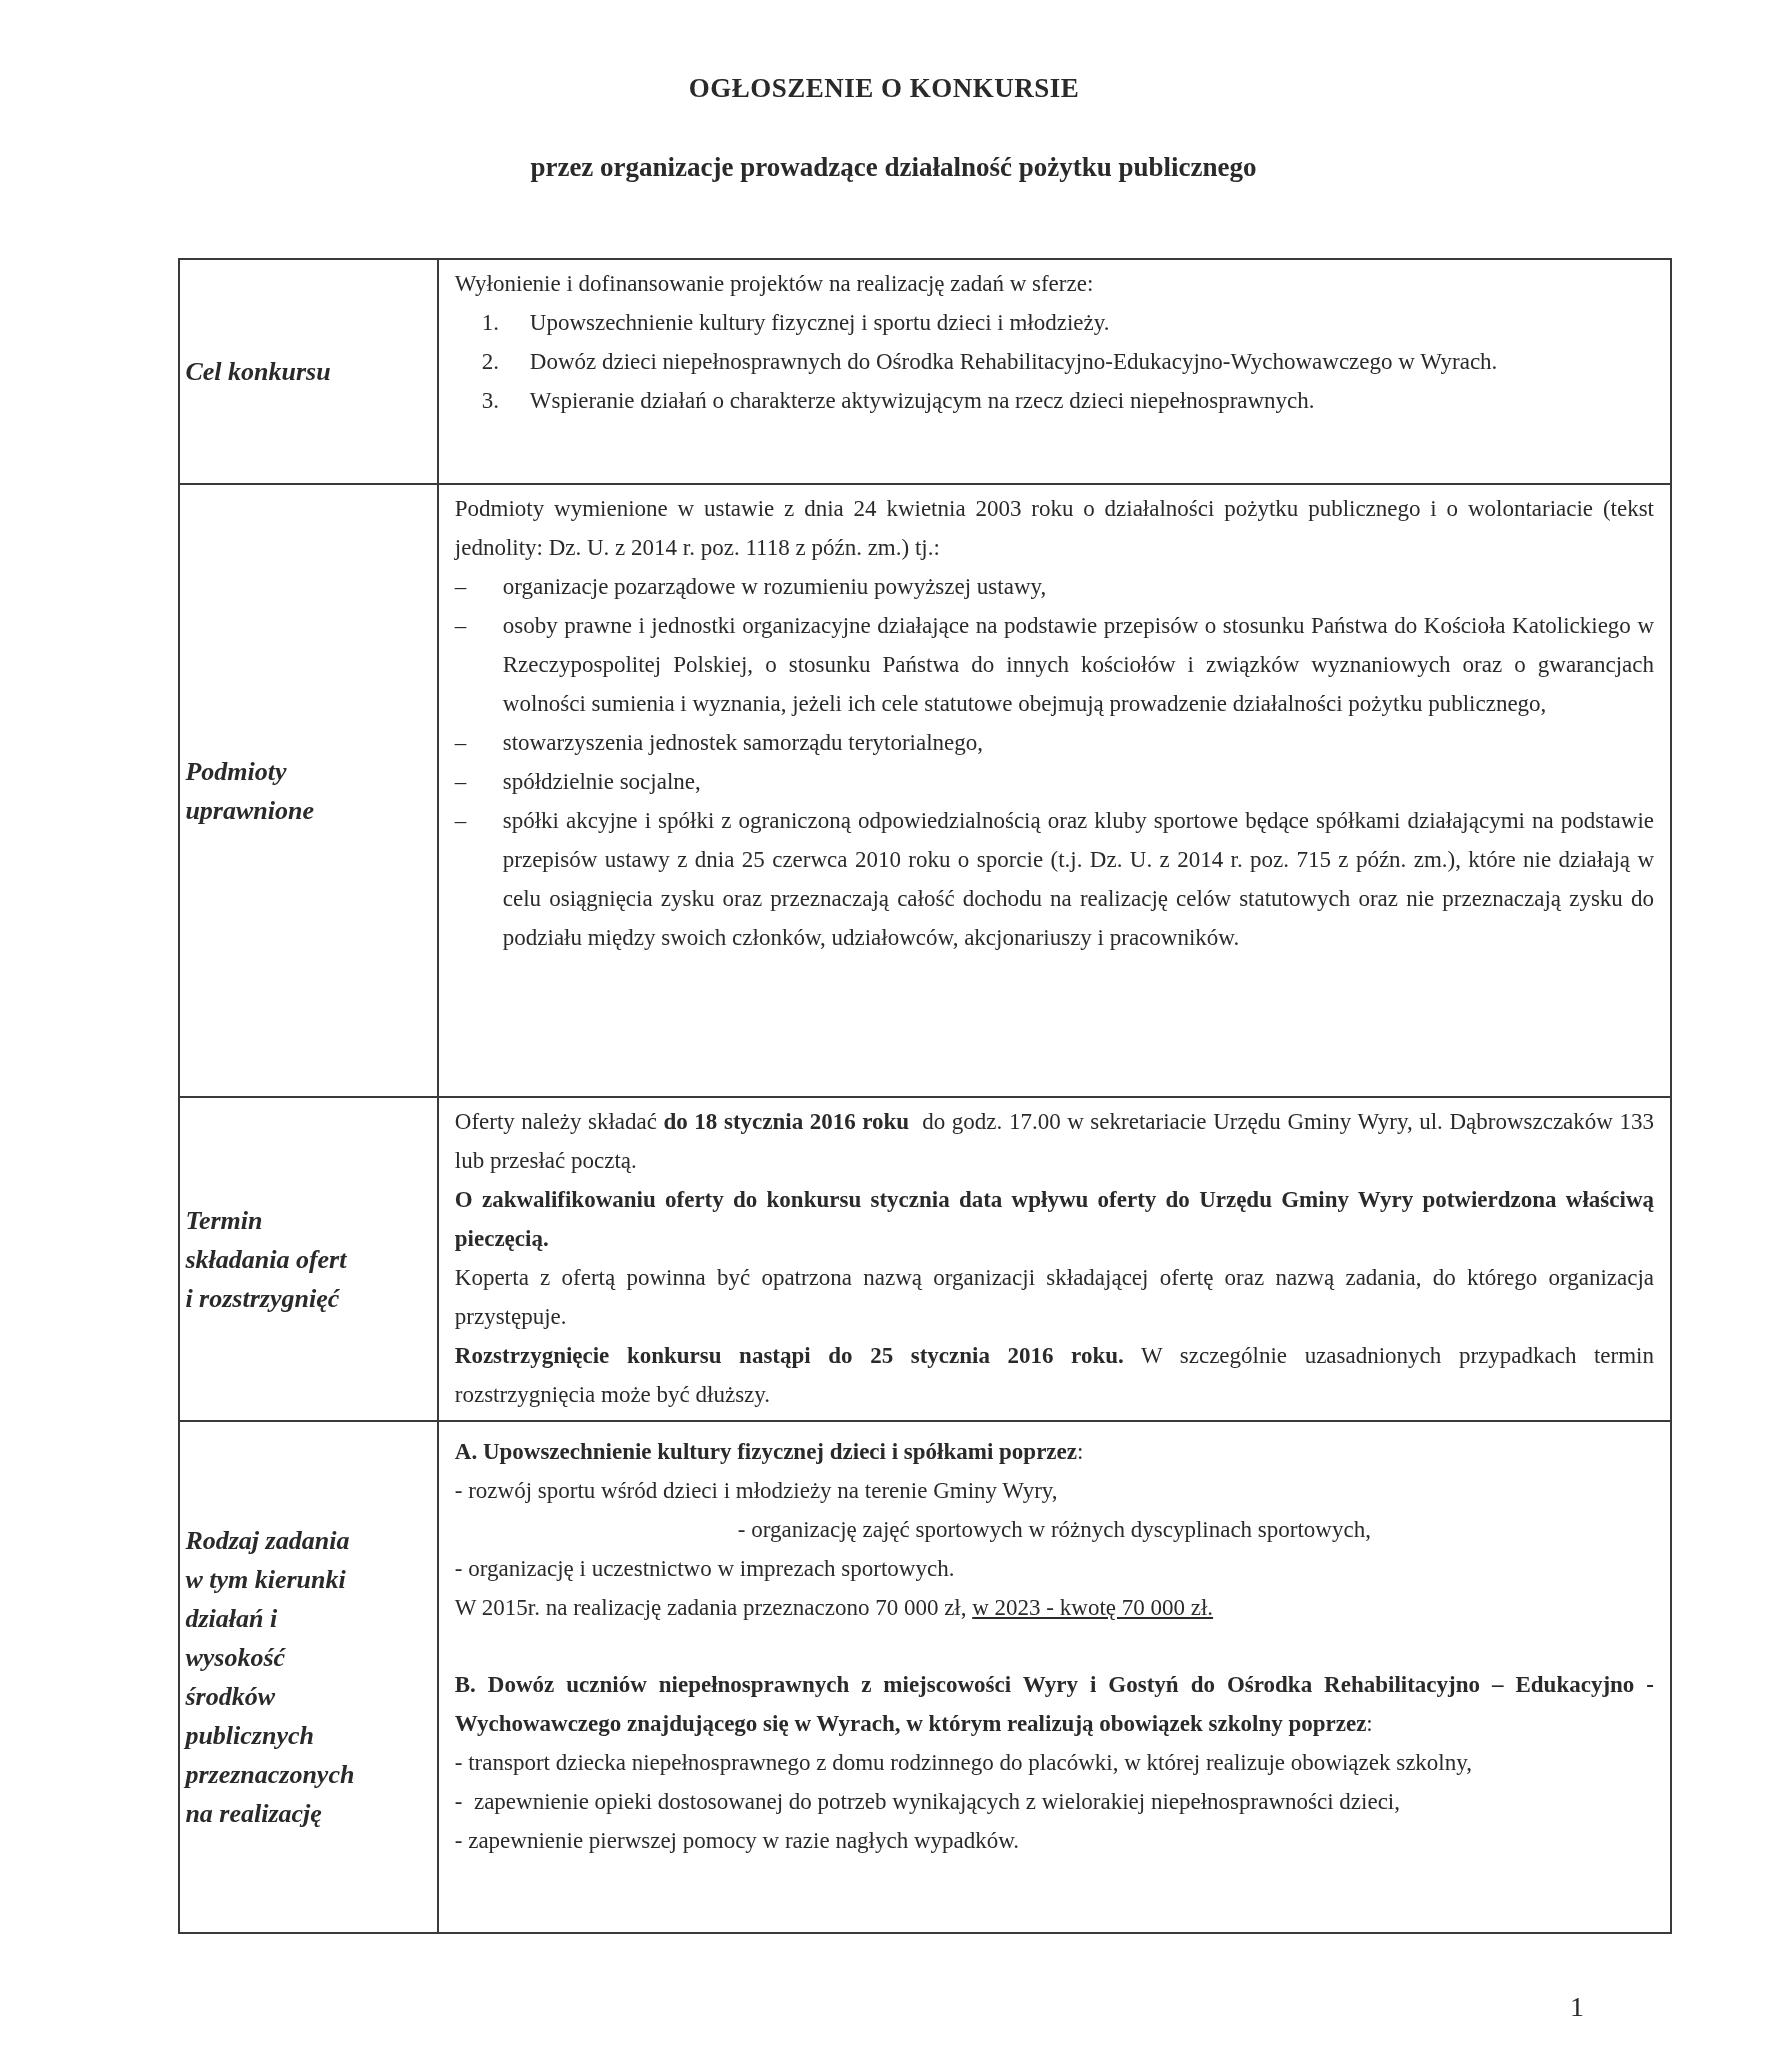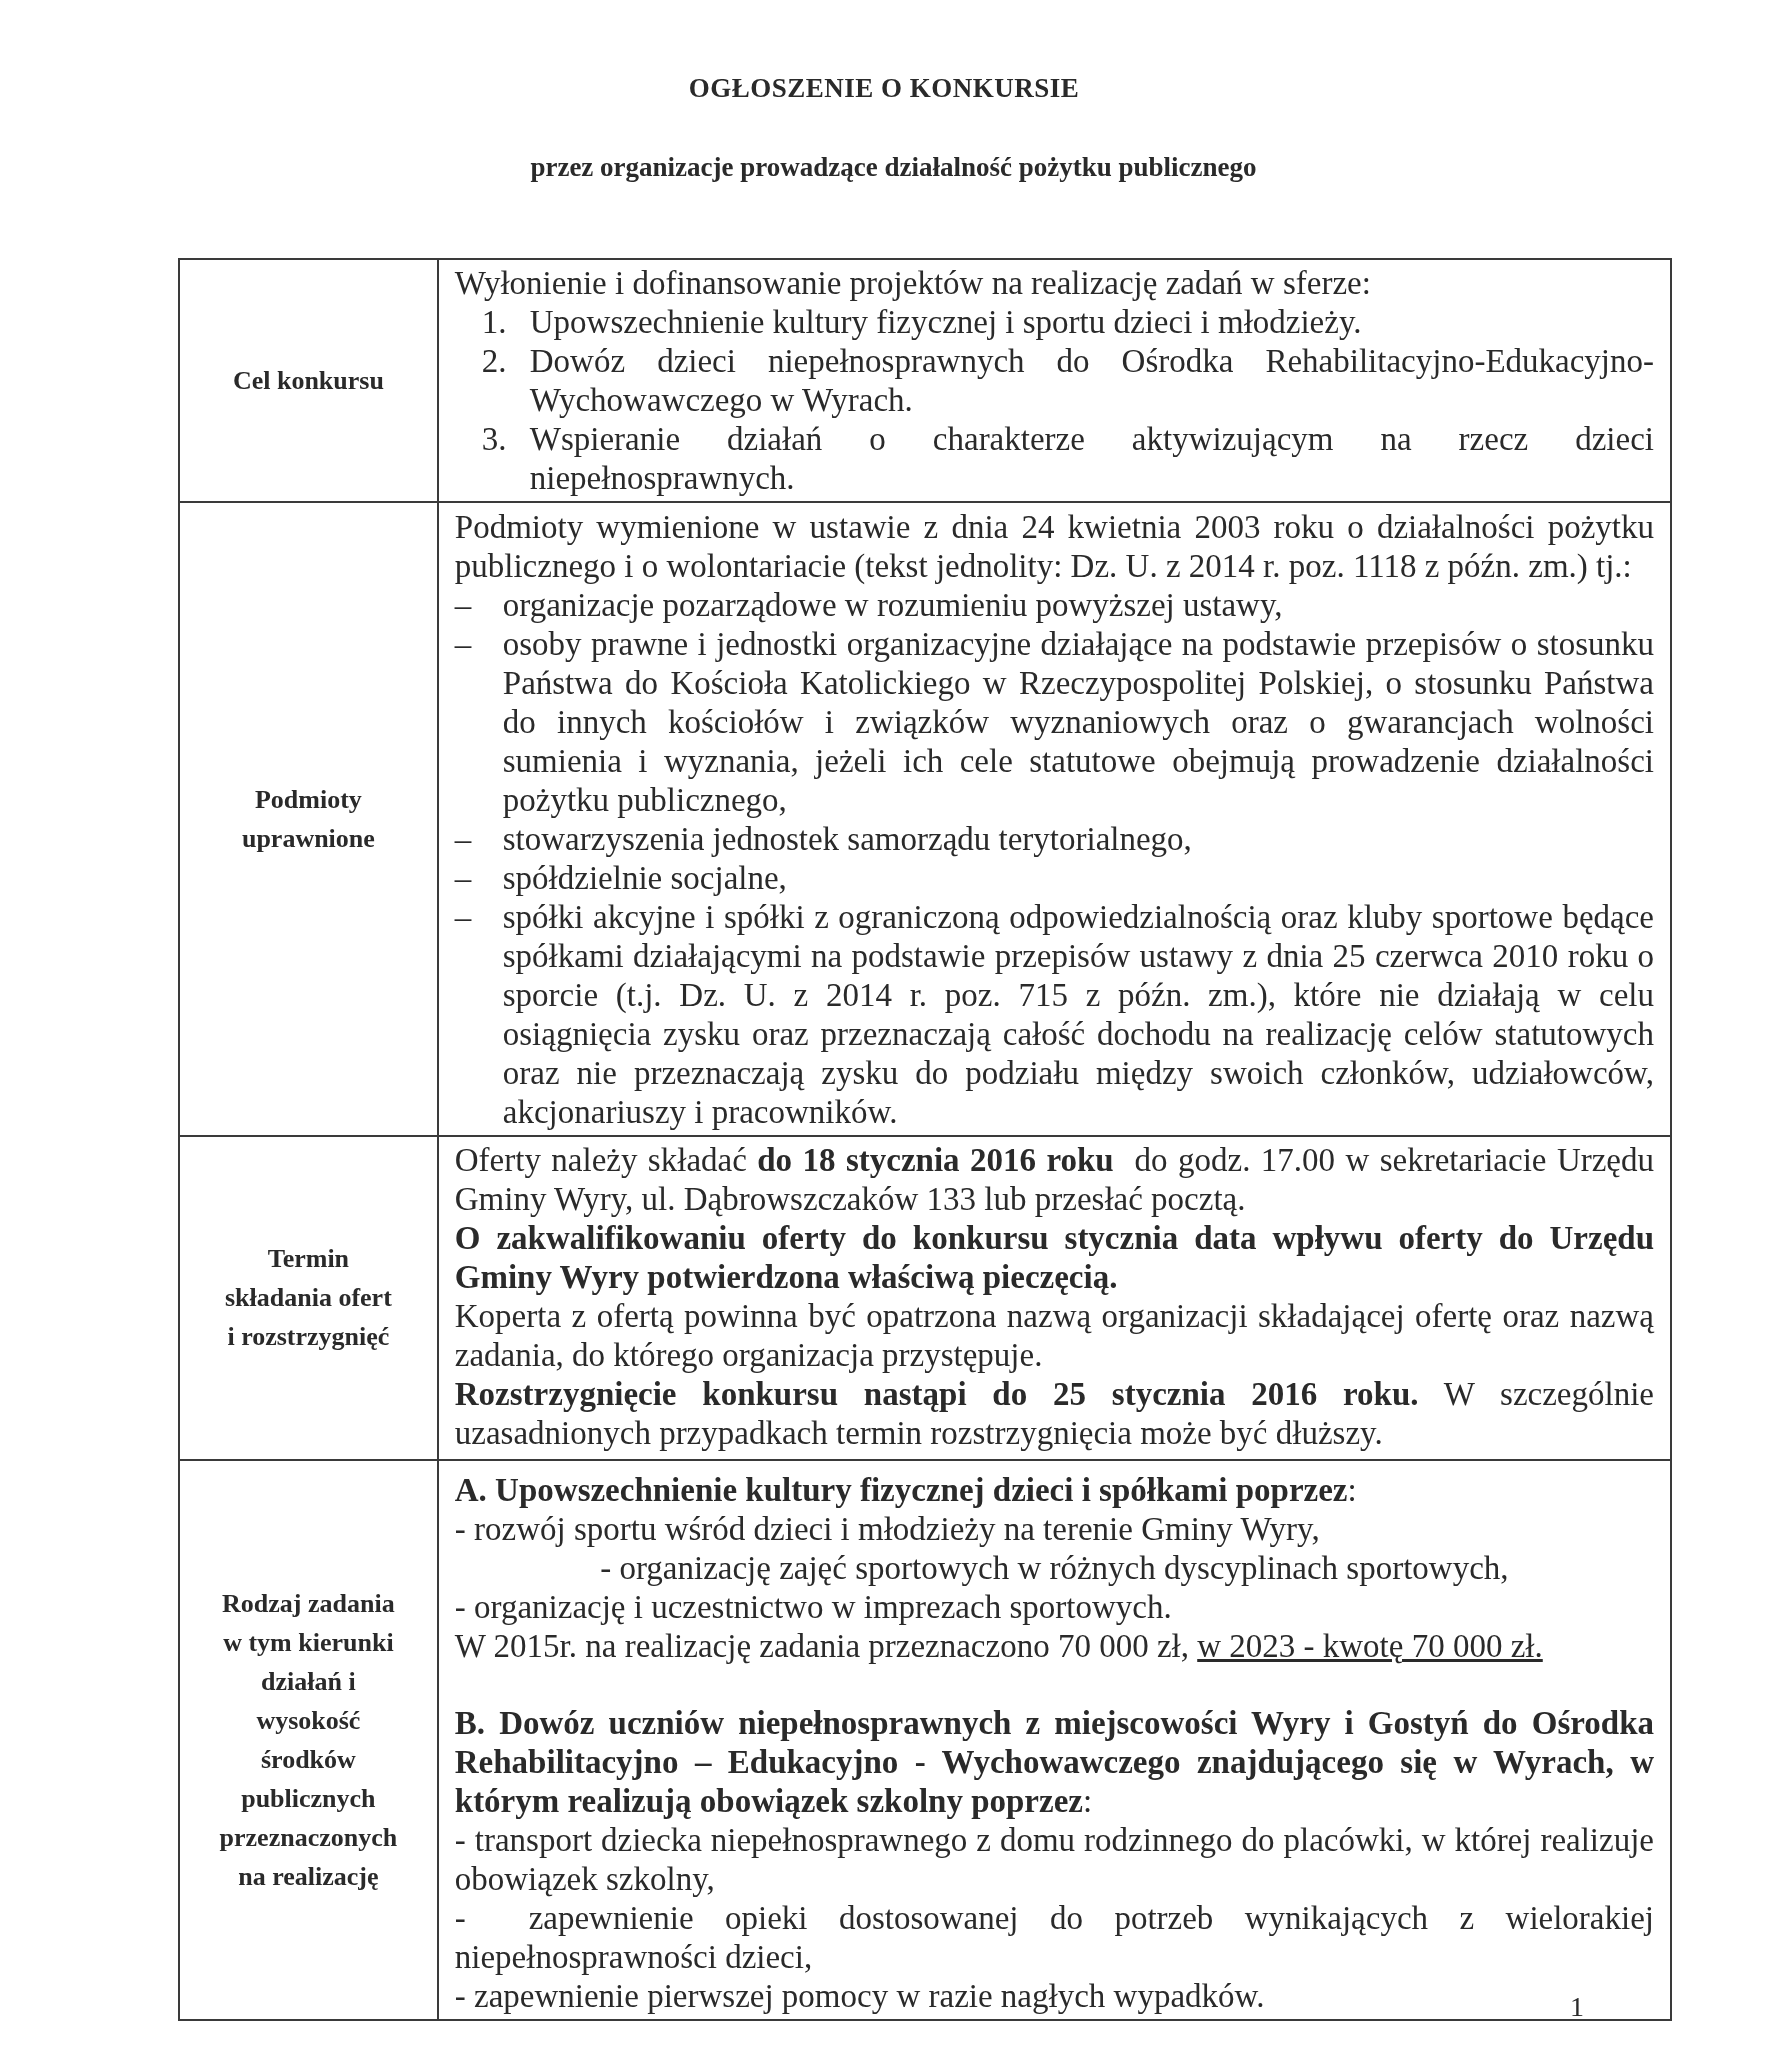--- a/index.html
+++ b/index.html
@@ -5,23 +5,23 @@
   html, body { margin:0; padding:0; background:#ffffff; }
   body { width:1787px; height:2046px; position:relative; overflow:hidden;
          font-family:"Liberation Serif","DejaVu Serif",serif; color:#2a2a2a; }
   .title { position:absolute; left:0; width:1768px; top:73px; text-align:center;
            font-weight:bold; font-size:27px; letter-spacing:0.5px; }
   .subtitle { position:absolute; left:0; width:1787px; top:149px; text-align:center;
               font-weight:bold; font-size:27px; line-height:36px; }
   table.grid { position:absolute; left:178px; top:258px; width:1494px;
                border-collapse:collapse; table-layout:fixed; }
   table.grid td { border:2.2px solid #3a3a3a; vertical-align:top; padding:0; }
-  td.label { width:246px; vertical-align:middle !important; text-align:center;
-             font-weight:bold; font-size:26px; line-height:39px; padding:0 5.4px !important; }
-  td.content { font-size:33px; line-height:39px; text-align:justify; padding:4.3px 16px 3.2px 16px !important; }
+  td.label { width:246px; vertical-align:middle !important; 
+             font-weight:bold; font-size:26px; line-height:39px; padding:0 5.4px !important;font-style:italic; }
+  td.content { font-size:23px; line-height:39px; text-align:justify; padding:4.3px 16px 3.2px 16px !important; }
   .para { margin:0; }
   .ol-item { display:flex; margin-left:27px; }
   .ol-num { width:48px; flex:none; }
   .dash-item { display:flex; }
   .dash { width:48px; flex:none; padding-left:0; }
   .b { font-weight:bold; }
   .u { text-decoration:underline; }
   .gap { height:38px; }
   .pagenum { position:absolute; left:1570px; top:1991px; font-size:28px; }
   .row1 { height:225px; } .row2 { height:613px; } .row3 { height:324px; } .row4 { height:512px; }

